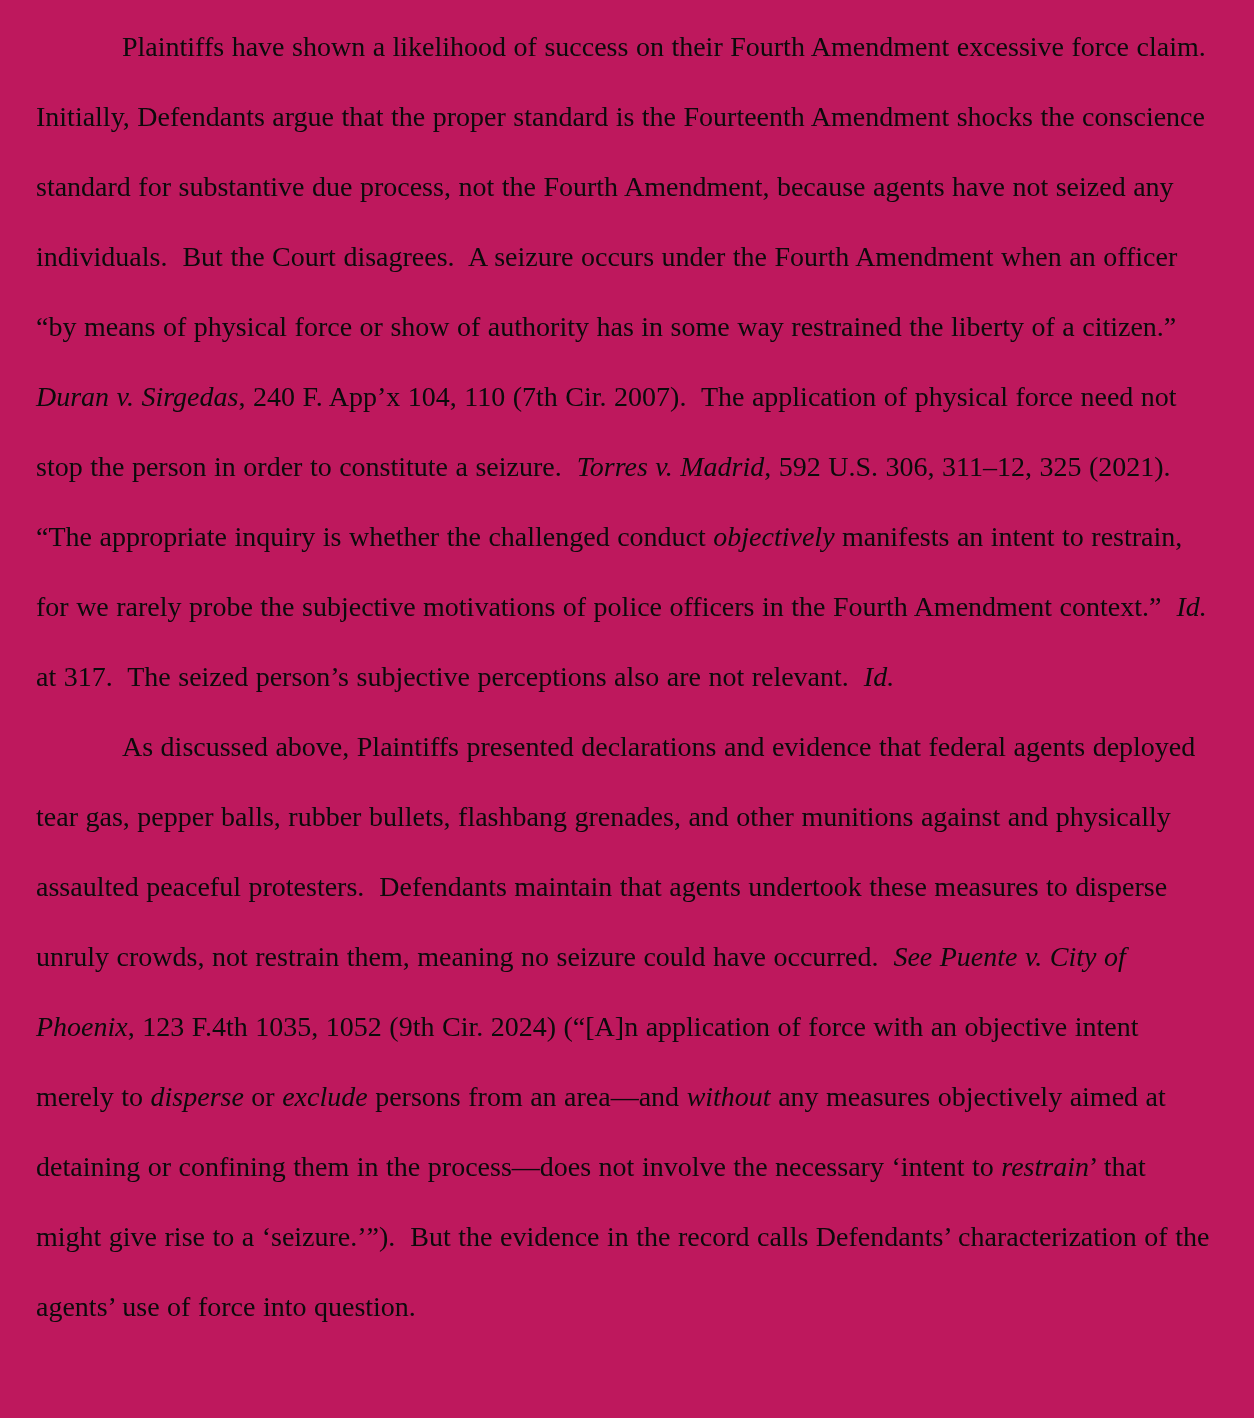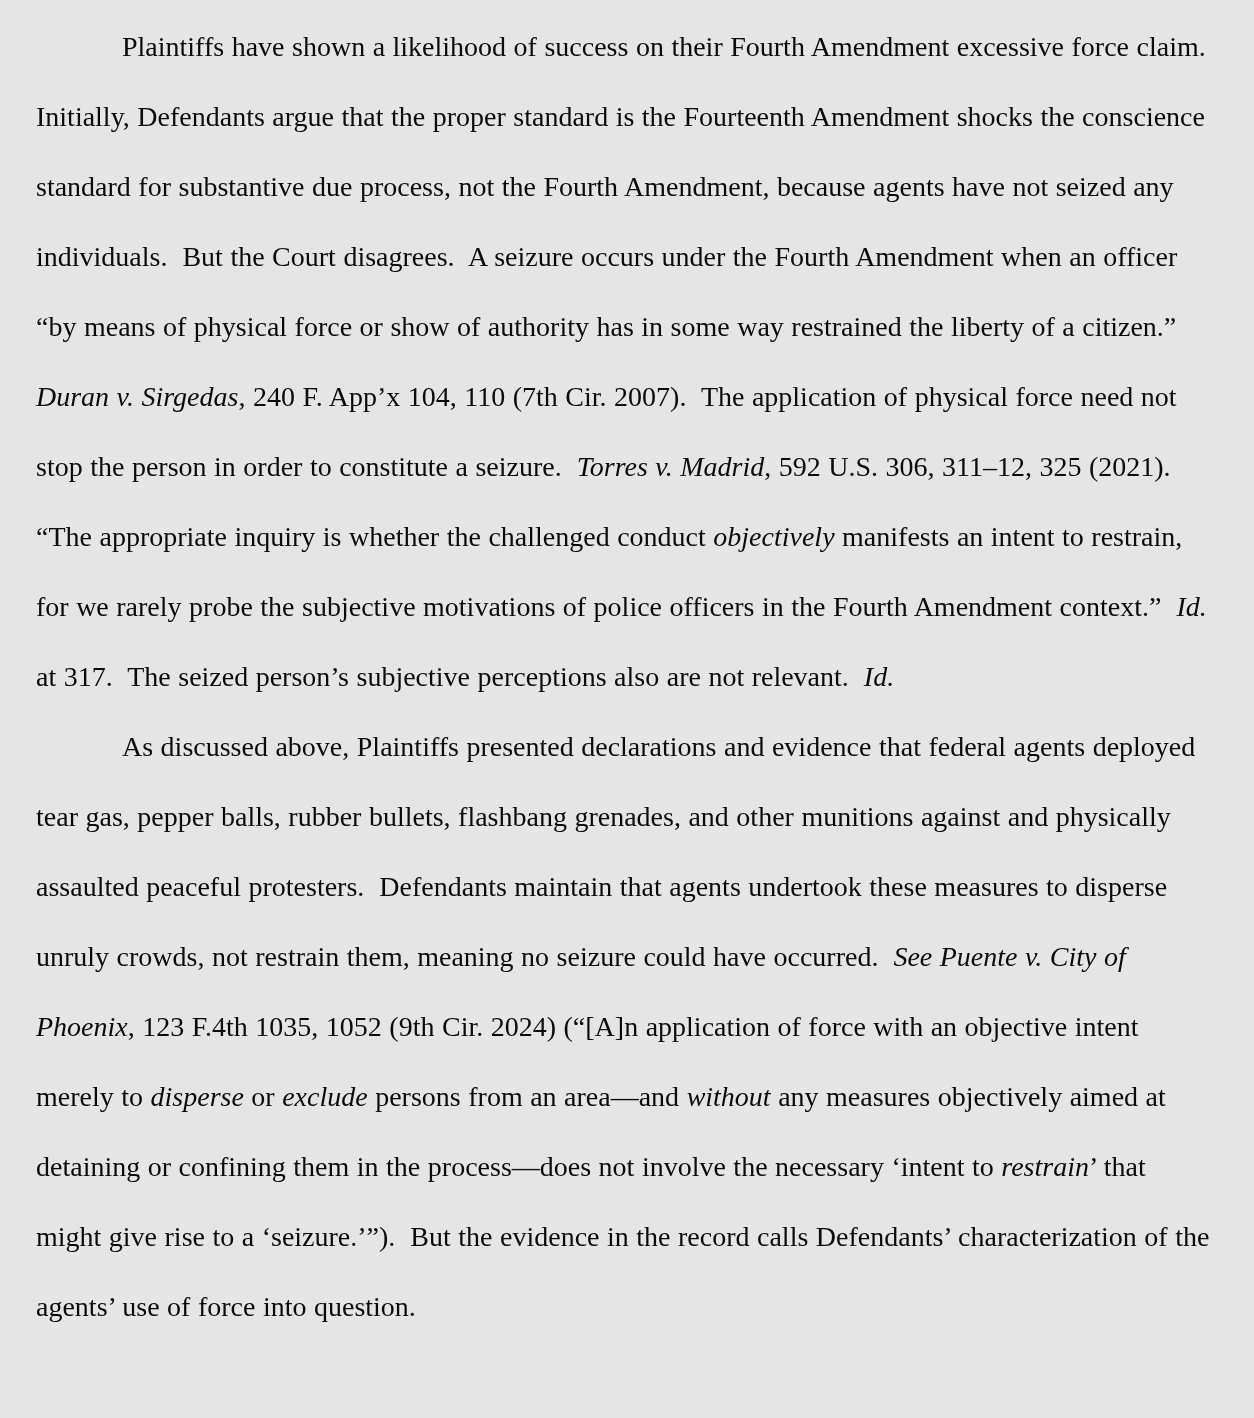--- a/index.html
+++ b/index.html
@@ -12,21 +12,21 @@
     min-height: 1418px;
     box-sizing: border-box;
     font-family: "Liberation Serif", "DejaVu Serif", serif;
     color: #0b0b0b;
   }
   .page {
     box-sizing: border-box;
     width: 1254px;
     min-height: 1418px;
     padding: 12px 36px 20px 36px;
-    background: #e5e5e5;
+    background: #be185d;
   }
   .body-text p {
     margin: 0;
     font-size: 28px;
     line-height: 70px;
     text-indent: 86px;
     text-align: left;
     white-space: pre-wrap;       
     word-spacing: 0.5px;
   }

